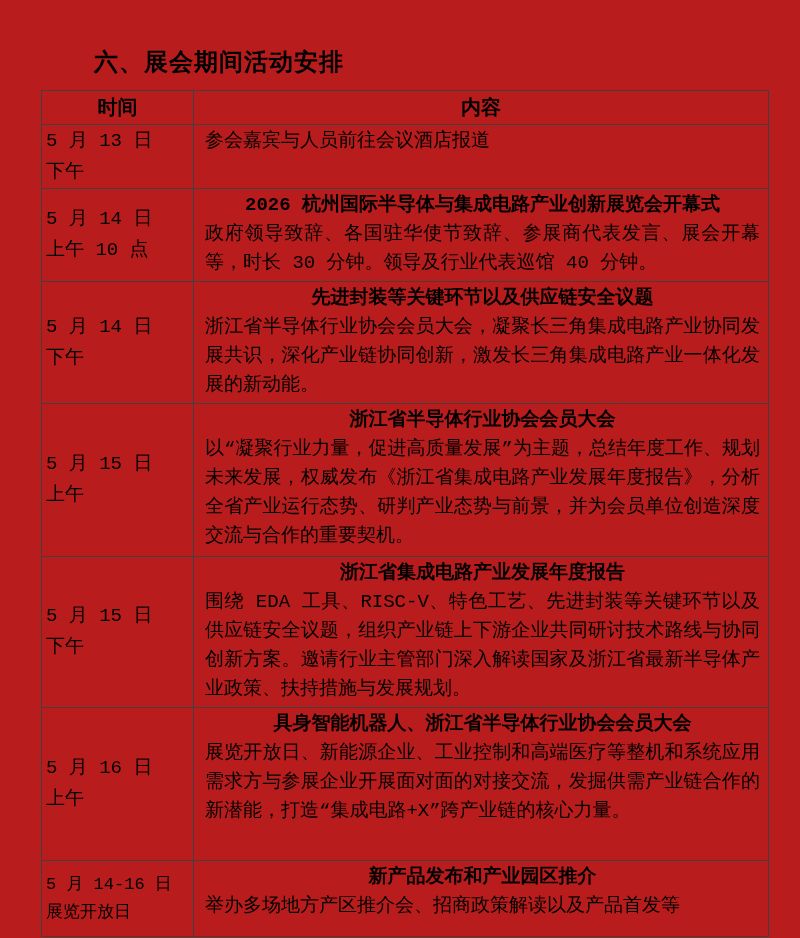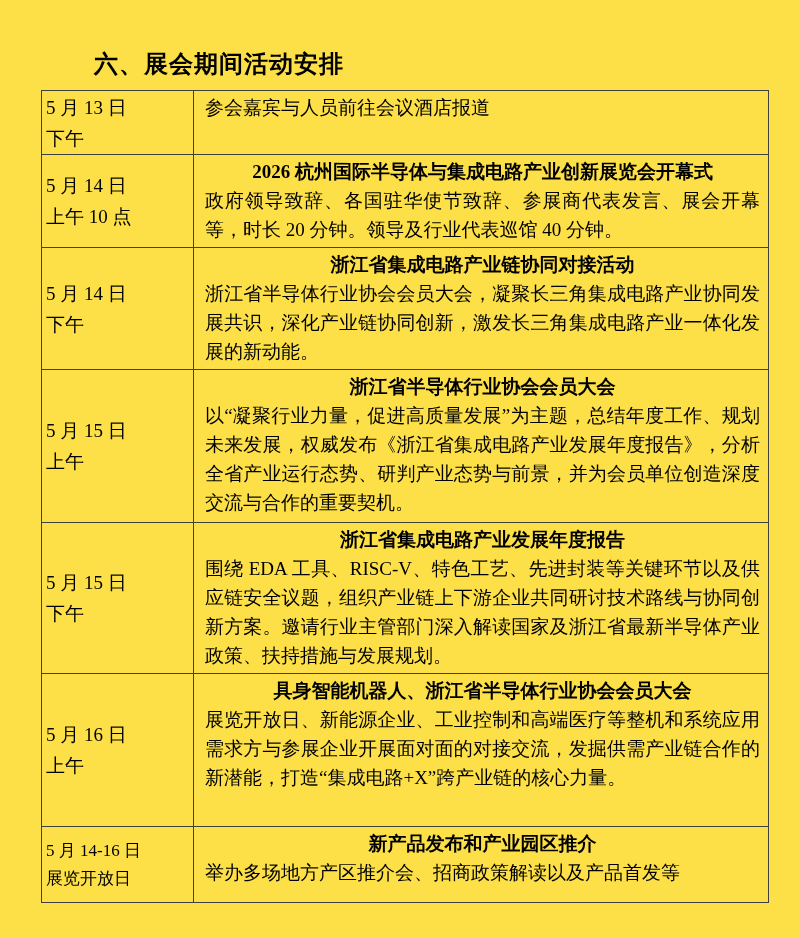--- a/index.html
+++ b/index.html
@@ -6,22 +6,23 @@
   html, body {
     width: 800px;
     background: #ffffff;
     font-family: "Liberation Serif", "DejaVu Serif", serif;
     color: #000000;
   }
   .page {
     position: relative;
     width: 800px;
     height: 938px;
-    background: #fde047;
+    background: #b91c1c;
     overflow: hidden;
+    font-family: Liberation Mono, monospace;
   }
   .doc-title {
     margin: 48px 0 0 94px;
     font-size: 24px;
     font-weight: bold;
     letter-spacing: 1px;
     line-height: 32px;
   }
   table.schedule {
     border-collapse: collapse;
@@ -80,44 +81,48 @@
 <div class="page">
 
   <div class="doc-title">六、展会期间活动安排</div>
 
   <table class="schedule">
     <colgroup>
       <col class="c-time">
       <col class="c-content">
     </colgroup>
     <tbody>
+      <tr class="hdr">
+        <th>时间</th>
+        <th>内容</th>
+      </tr>
 
       <tr class="r0">
         <td class="time">5 月 13 日
 下午</td>
         <td class="event">
 
           <div class="event-desc">参会嘉宾与人员前往会议酒店报道</div>
         </td>
       </tr>
 
       <tr class="r1">
         <td class="time">5 月 14 日
 上午 10 点</td>
         <td class="event">
           <div class="event-title">2026 杭州国际半导体与集成电路产业创新展览会开幕式</div>
-          <div class="event-desc">政府领导致辞、各国驻华使节致辞、参展商代表发言、展会开幕等，时长 20 分钟。领导及行业代表巡馆 40 分钟。</div>
+          <div class="event-desc">政府领导致辞、各国驻华使节致辞、参展商代表发言、展会开幕等，时长 30 分钟。领导及行业代表巡馆 40 分钟。</div>
         </td>
       </tr>
 
       <tr class="r2">
         <td class="time">5 月 14 日
 下午</td>
         <td class="event">
-          <div class="event-title">浙江省集成电路产业链协同对接活动</div>
+          <div class="event-title">先进封装等关键环节以及供应链安全议题</div>
           <div class="event-desc">浙江省半导体行业协会会员大会，凝聚长三角集成电路产业协同发展共识，深化产业链协同创新，激发长三角集成电路产业一体化发展的新动能。</div>
         </td>
       </tr>
 
       <tr class="r3">
         <td class="time">5 月 15 日
 上午</td>
         <td class="event">
           <div class="event-title">浙江省半导体行业协会会员大会</div>
           <div class="event-desc">以“凝聚行业力量，促进高质量发展”为主题，总结年度工作、规划未来发展，权威发布《浙江省集成电路产业发展年度报告》，分析全省产业运行态势、研判产业态势与前景，并为会员单位创造深度交流与合作的重要契机。</div>

